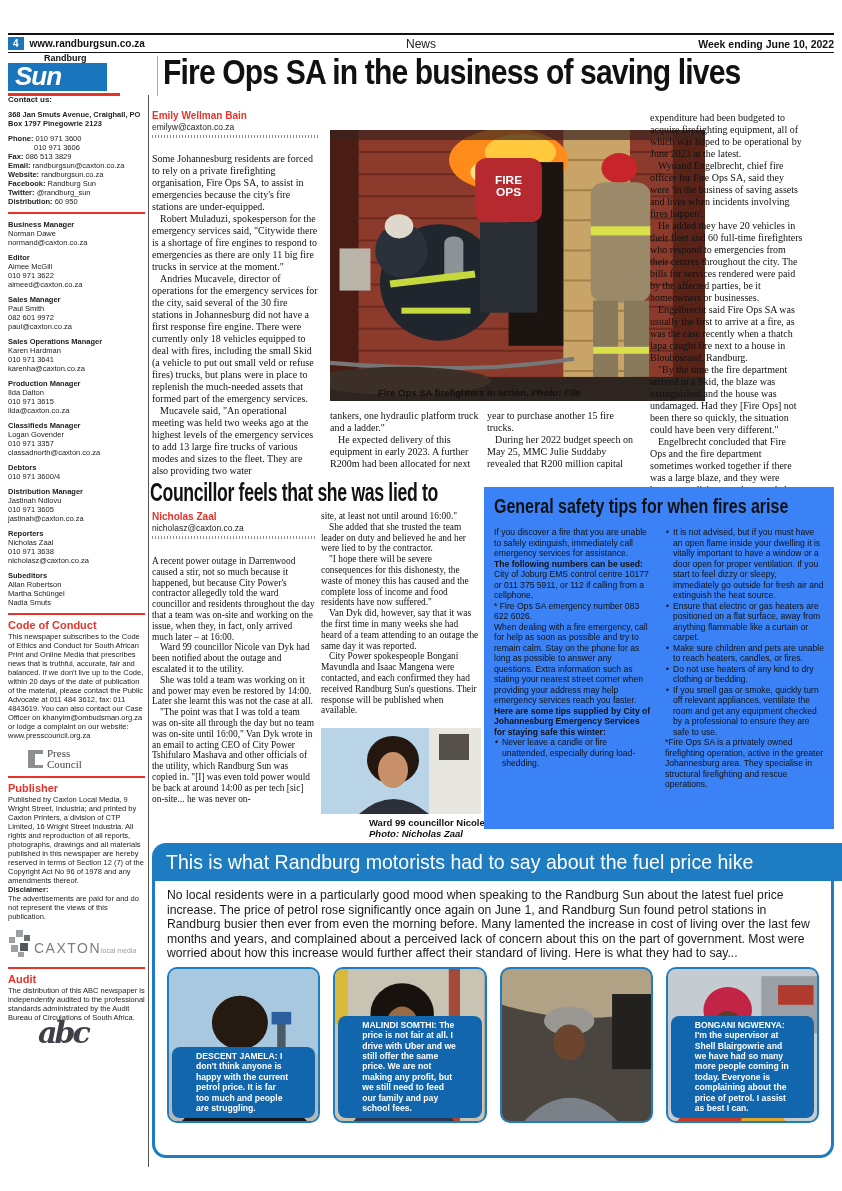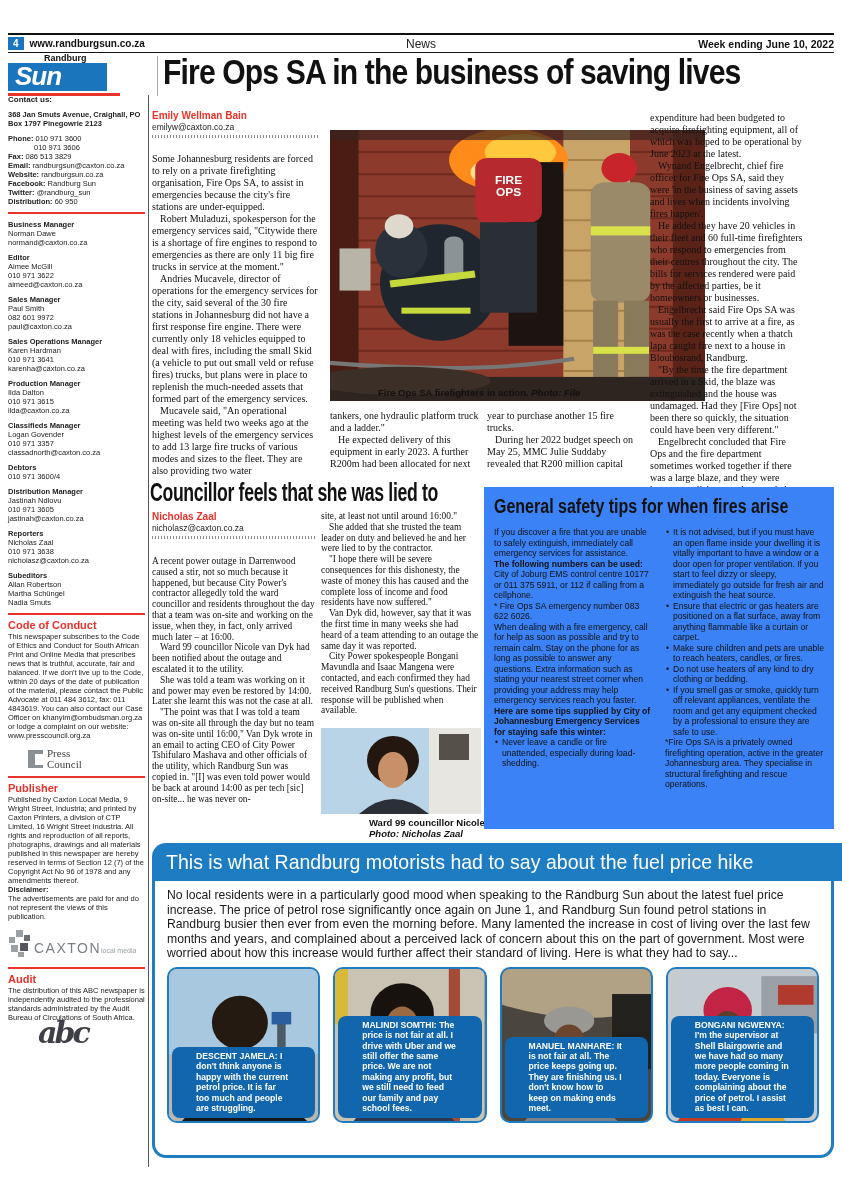--- a/index.html
+++ b/index.html
@@ -395,24 +395,20 @@
       </div>
       <div class="card">
         <svg viewBox="0 0 160 170" preserveAspectRatio="none">
           <rect width="160" height="170" fill="#4a453e"></rect>
           <path d="M0 0 H160 V46 Q80 66 0 40 Z" fill="#b1a185"></path>
           <rect x="118" y="28" width="42" height="84" fill="#23211e"></rect>
           <ellipse cx="72" cy="58" rx="27" ry="16" fill="#9a9892"></ellipse>
           <ellipse cx="72" cy="82" rx="17" ry="20" fill="#6b452e"></ellipse>
           <path d="M24 170 Q72 118 124 170 Z" fill="#7a8188"></path>
         </svg>
-        <div class="quote">
-          <span>MANUEL MANHARE:</span>
-          <span>It is not fair at all. The price keeps going up. They are finishing us. I don't know how to keep on making ends meet.</span>
-        </div>
       </div>
       <div class="card">
         <svg viewBox="0 0 160 170" preserveAspectRatio="none">
           <rect width="160" height="170" fill="#c4ccd2"></rect>
           <rect x="100" y="8" width="60" height="64" fill="#9aa0a6"></rect>
           <rect x="118" y="18" width="38" height="22" fill="#b13a2e"></rect>
           <circle cx="64" cy="46" r="26" fill="#c12445"></circle>
           <ellipse cx="64" cy="66" rx="16" ry="19" fill="#5f3d2b"></ellipse>
           <path d="M10 170 Q64 96 122 170 Z" fill="#c23b27"></path>
           <path d="M96 122 L126 170 H78 Z" fill="#e0a62a"></path>

